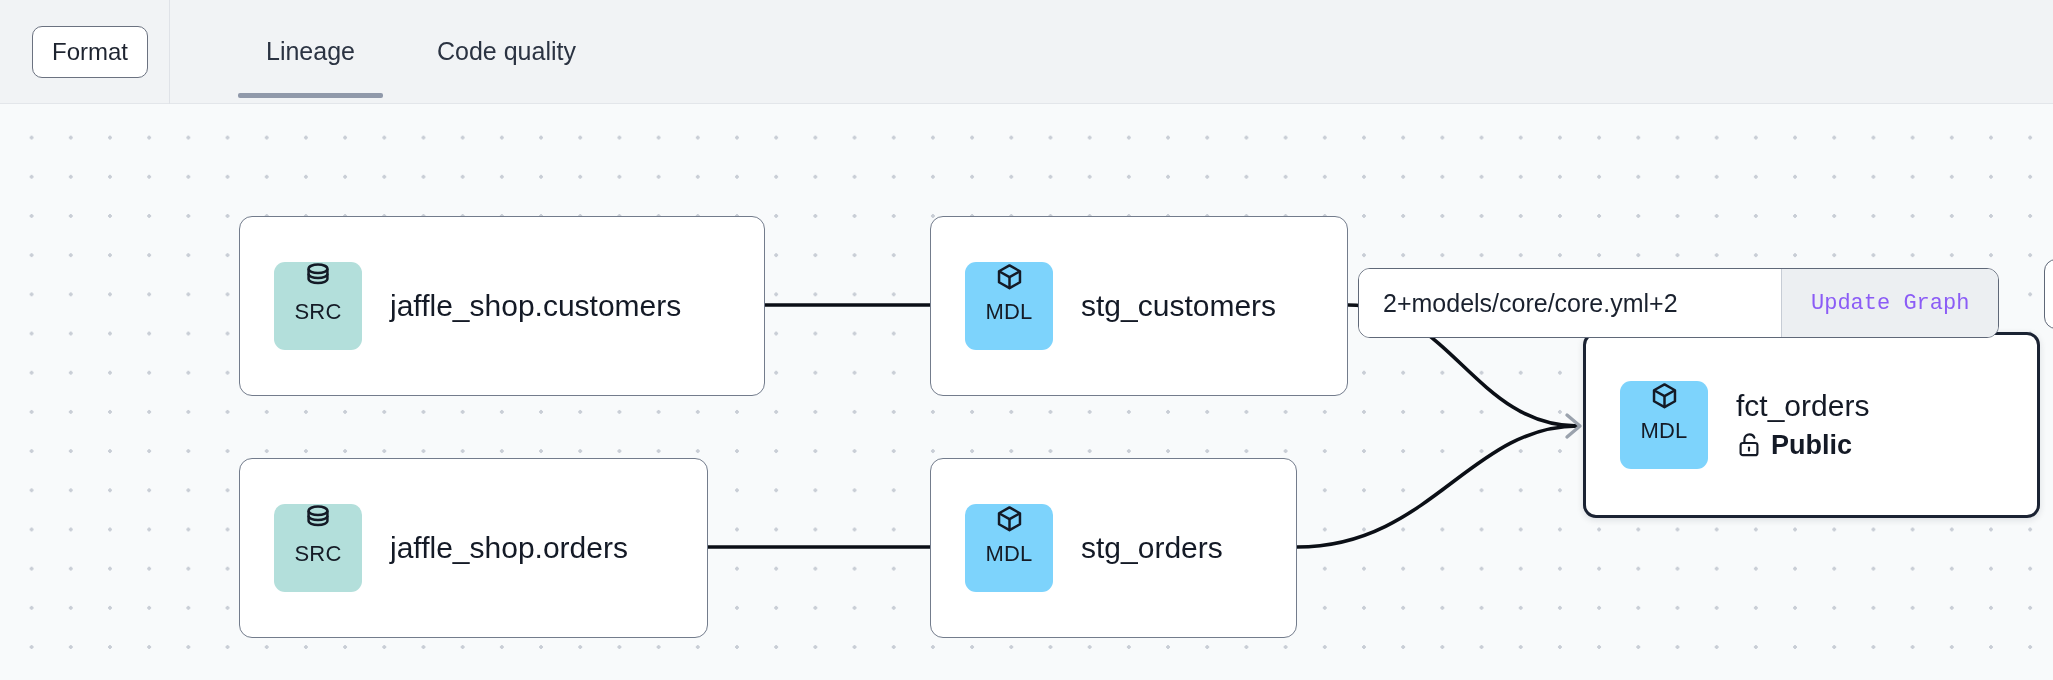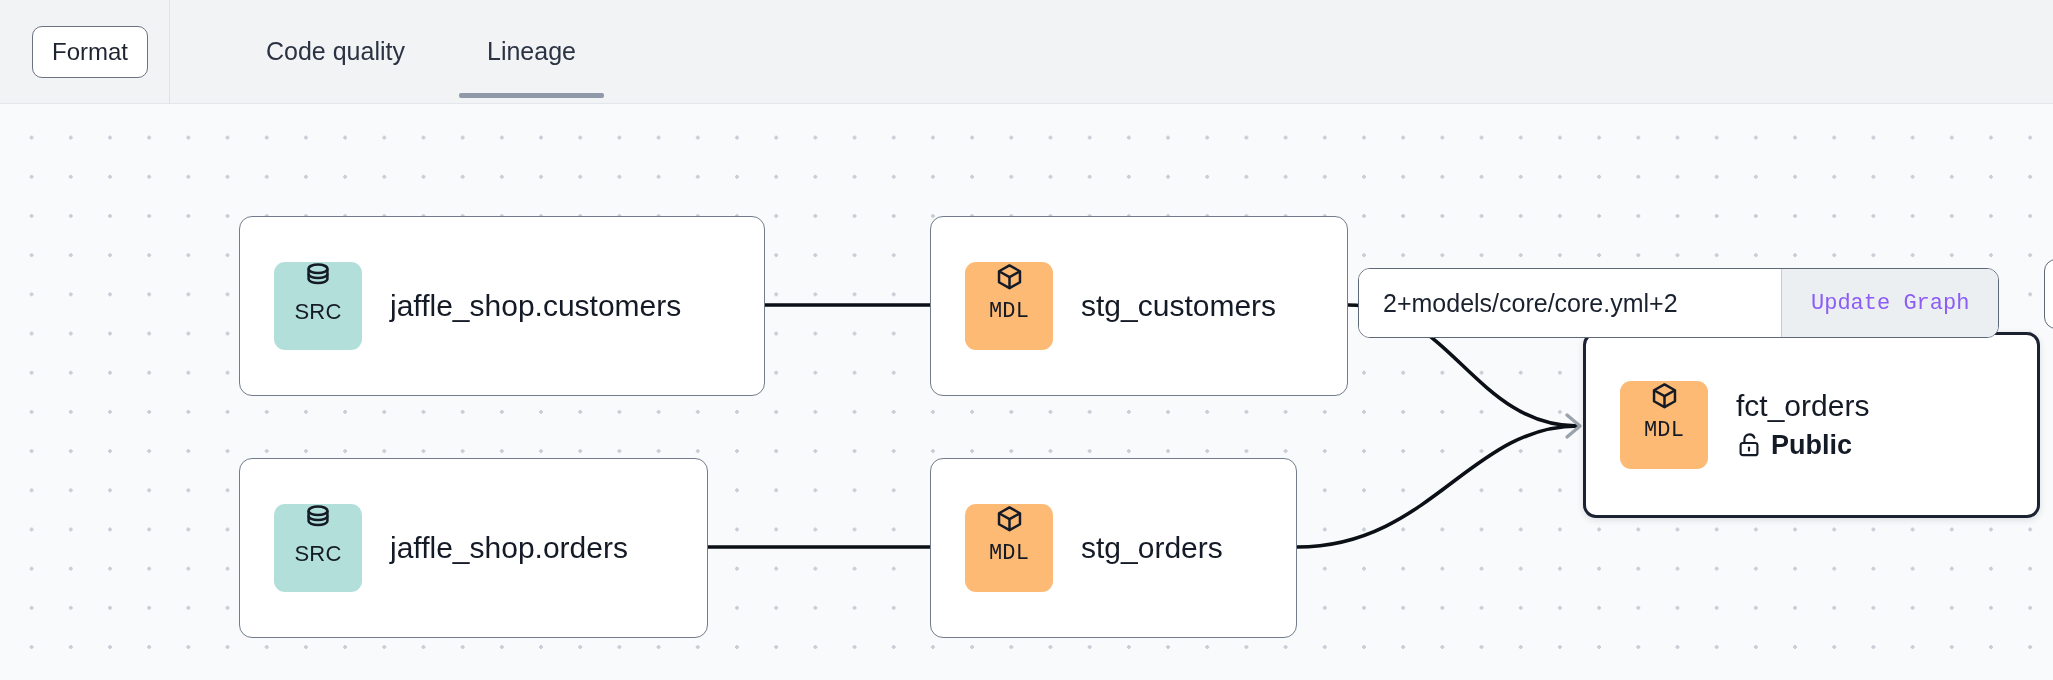--- a/index.html
+++ b/index.html
@@ -87,21 +87,21 @@
     box-shadow: 0 2px 7px rgba(20,26,40,.12);
   }
   .badge {
     width: 88px; height: 88px;
     border-radius: 11px;
     display: flex; flex-direction: column;
     align-items: center; justify-content: flex-start;
     flex: 0 0 auto;
   }
   .badge.src { background: #b3dfdb; }
-  .badge.mdl { background: #fdba74; font-family: Liberation Mono, monospace; }
+  .badge.mdl { background: #7dd3fc; }
   .badge svg { display: block; margin-bottom: 1px; }
   .badge-label {
     font-size: 22px; color: #151b26; line-height: 1;
     margin-top: 4px; letter-spacing: .2px;
   }
   .node-body { margin-left: 28px; display: flex; flex-direction: column; justify-content: center; }
   .node-title { font-size: 30px; color: #141a26; white-space: nowrap; line-height: 1.15; }
   .node-sub { display: flex; align-items: center; gap: 9px; margin-top: 6px; font-size: 27px; color: #141a26; font-weight: bold; }
   .node-sub svg { display: block; }
 
@@ -148,26 +148,26 @@
 </head>
 <body>
 
 <div class="app">
 
   <div class="header">
     <div class="format-wrap">
       <button class="format-btn">Format</button>
     </div>
     <div class="tabs">
+      <div class="tab active">
+        <span>Lineage</span>
+        <span class="tab-underline"></span>
+      </div>
       <div class="tab">
         <span>Code quality</span>
-        <span class="tab-underline"></span>
-      </div>
-      <div class="tab active">
-        <span>Lineage</span>
         <span class="tab-underline"></span>
       </div>
     </div>
   </div>
 
   <div class="canvas">
 
     <svg class="edges" viewBox="0 0 2053 576" width="2053" height="576">
 
       <g>

